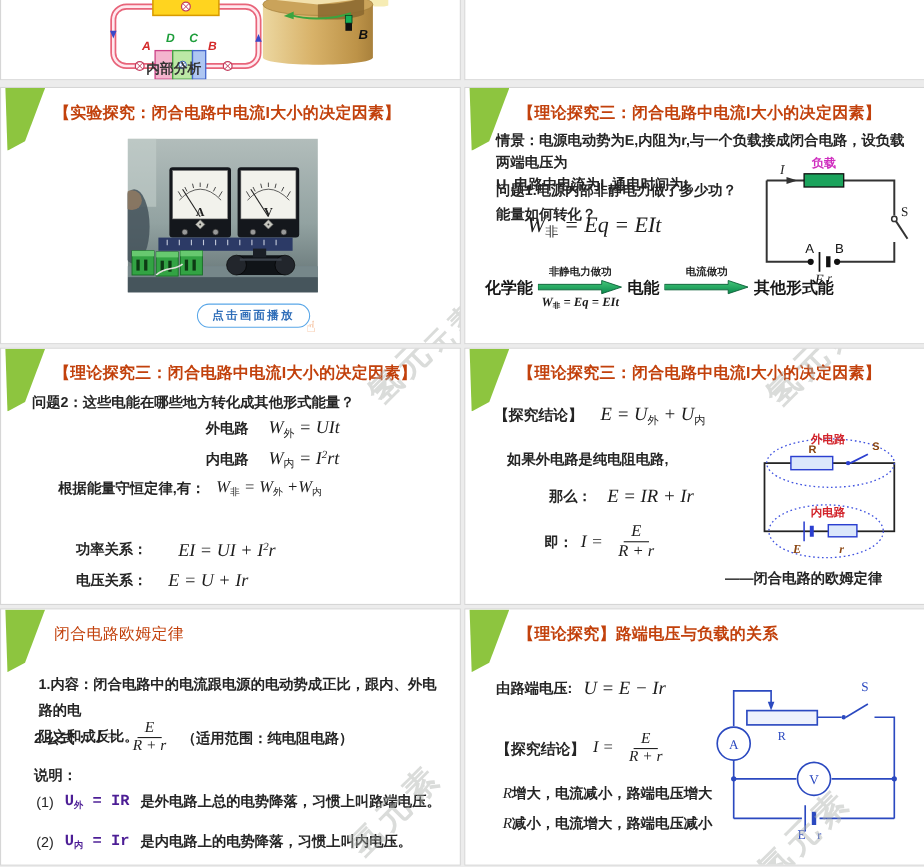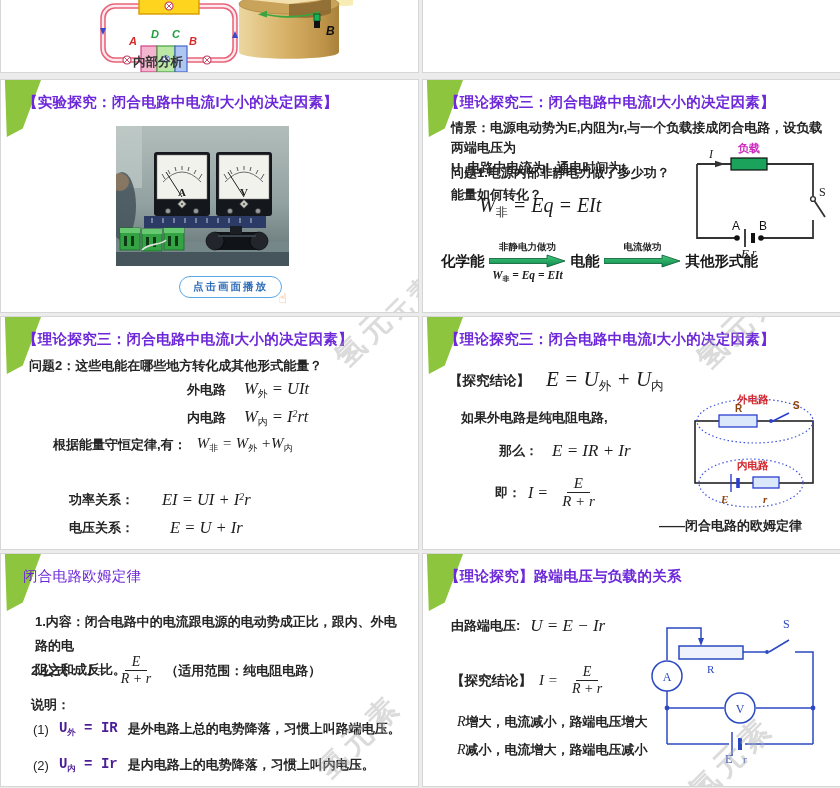--- a/index.html
+++ b/index.html
@@ -19,22 +19,22 @@
   #card-theory2{left:0;top:316px;width:419px;height:234px;}
   #card-conclusion{left:422px;top:316px;width:419px;height:234px;}
   #card-law{left:0;top:553px;width:419px;height:234px;}
   #card-terminal{left:422px;top:553px;width:419px;height:234px;}
 
   .marker{
     position:absolute;left:2px;top:0;width:38px;height:57px;background:#8dc53f;
     clip-path:polygon(5% 0,100% 0,52% 85%,10% 100%);
   }
   .title{
-    position:absolute;left:22px;top:13px;font-size:14.5px;font-weight:700;
-    color:#6d28d9;letter-spacing:.3px;white-space:nowrap;
+    position:absolute;left:48px;top:13px;font-size:14.5px;font-weight:700;
+    color:#c2410c;letter-spacing:.3px;white-space:nowrap;
   }
   .bt{font-weight:700;color:#252525;font-size:13px;}
   .abs{position:absolute;}
   .serif{font-family:"Liberation Serif","DejaVu Serif",serif;font-style:italic;color:#1c1c1c;}
   .fsub{font-size:.6em;font-style:normal;vertical-align:-.3em;}
   .fsup{font-size:.6em;vertical-align:.55em;}
   .eq{display:inline-flex;align-items:center;gap:7px;}
   .frac{display:inline-flex;flex-direction:column;align-items:center;line-height:1.15;
         font-family:"Liberation Serif","DejaVu Serif",serif;font-style:italic;color:#1c1c1c;}
   .frac .num{padding:0 7px;border-bottom:1.3px solid #222;}
@@ -286,32 +286,32 @@
     </span>
   </div>
   <div class="t2row" style="left:68px;top:173px;">
     <span class="bt">功率关系：</span>
     <span class="serif f-md" style="margin-left:28px;">
       <span>EI = UI + I</span><span class="fsup">2</span><span>r</span>
     </span>
   </div>
   <div class="t2row" style="left:68px;top:201px;">
     <span class="bt">电压关系：</span>
-    <span class="serif f-md" style="margin-left:36px;">E = U + Ir</span>
+    <span class="serif f-md" style="margin-left:19px;">E = U + Ir</span>
   </div>
   <div class="wm" style="right:-12px;top:-12px;">氢元素</div>
 </div>
 
 <div class="card" id="card-conclusion">
   <div class="marker"></div>
   <div class="title">【理论探究三：闭合电路中电流I大小的决定因素】</div>
 
   <div class="abs" style="left:26px;top:50px;display:flex;align-items:center;gap:16px;">
     <span class="bt" style="font-size:13.5px;">【探究结论】</span>
-    <span class="serif" style="font-size:21px;">
+    <span class="serif" style="font-size:17px;">
       <span>E = U</span><span class="fsub">外</span><span> + U</span><span class="fsub">内</span>
     </span>
   </div>
   <div class="abs bt" style="left:38px;top:92px;">如果外电路是纯电阻电路,</div>
   <div class="abs" style="left:76px;top:124px;display:flex;align-items:center;gap:14px;">
     <span class="bt">那么：</span>
     <span class="serif" style="font-size:17px;">E = IR + Ir</span>
   </div>
   <div class="abs" style="left:72px;top:158px;">
     <span class="eq">

